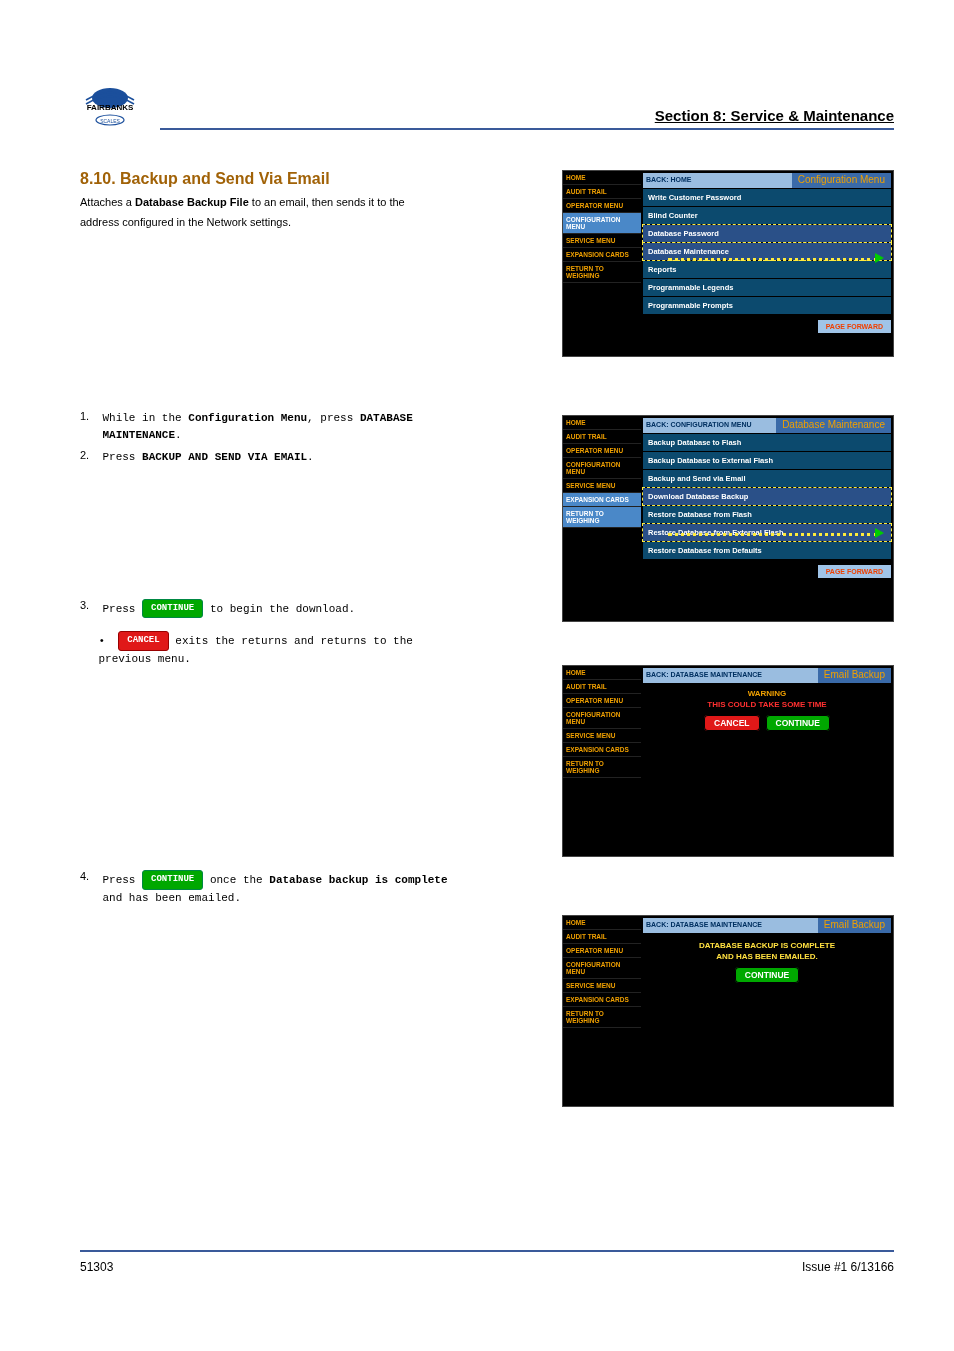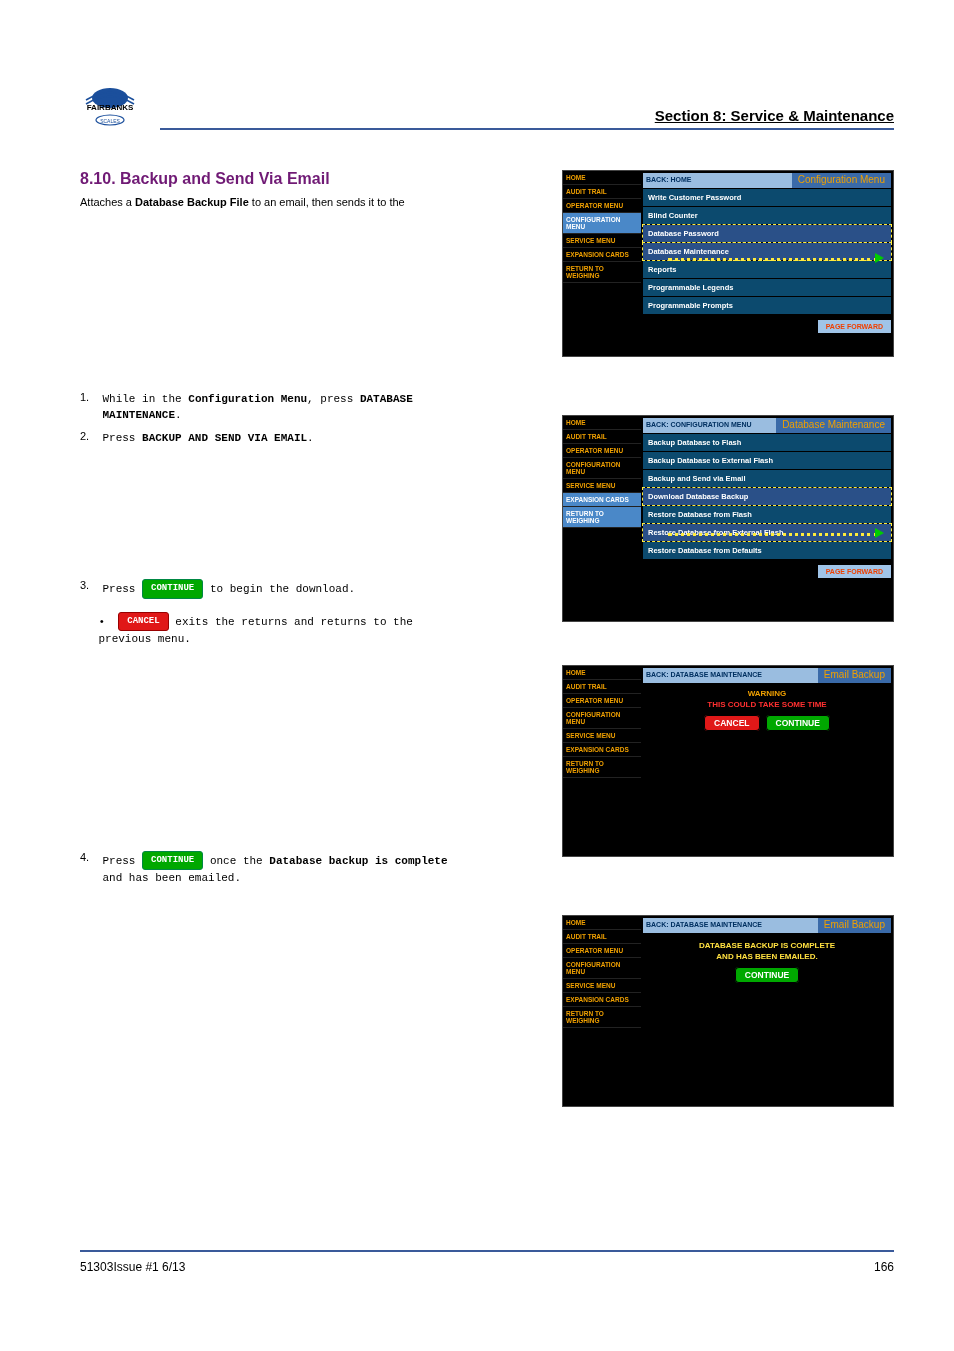--- a/index.html
+++ b/index.html
@@ -44,21 +44,21 @@
   .left-col {
     width: 400px;
     float: left;
   }
   .left-block {
     margin-bottom: 20px;
   }
   .h2 {
     font-size: 16px;
     font-weight: bold;
-    color: #701a75;
+    color: #a16207;
     margin: 0 0 6px 0;
   }
   .body-text, .step-text {
     font-size: 11px;
     line-height: 1.5;
     margin: 0 0 3px 0;
   }
   .step-row { margin: 3px 0; }
   .step-num {
     display: inline-block;
@@ -179,21 +179,21 @@
   .btn-inline-cancel   { background:#e01818; border:1px solid #900; }
 
   .footer-area {
     clear: both;
     padding-top: 60px;
   }
   .footer-line { height:2px; background:#3a5a9a; margin-bottom:8px; }
   .footer-row {
     display:flex; justify-content:space-between; font-size:12px; color:#000;
   }
-  .footer-center { text-align:left; flex:1; }
+  .footer-center { text-align:right; flex:1; }
 </style>
 </head>
 <body>
 
 <div class="page">
   <div class="header">
     <svg class="logo" viewBox="0 0 60 50">
       <ellipse cx="30" cy="18" rx="18" ry="10" fill="#1b4f9c"></ellipse>
       <path d="M6 20 Q30 5 54 20" stroke="#1b4f9c" fill="none" stroke-width="1.5"></path>
       <path d="M6 24 Q30 9 54 24" stroke="#1b4f9c" fill="none" stroke-width="1.5"></path>
@@ -207,20 +207,21 @@
     </div>
   </div>
 
   <div class="content">
     <div class="left-col">
       <div class="left-block" style="margin-top:0">
         <p class="h2">8.10. Backup and Send Via Email</p>
         <p class="body-text">
           <span>Attaches a </span><span class="bold">Database Backup File</span><span> to an email, then sends it to the</span>
         </p>
+        <p class="body-text">address configured in the Network settings.</p>
       </div>
 
       <div class="left-block" style="margin-top:180px">
         <div class="step-row">
           <span class="step-num">1.</span>
           <span class="step-text">
             <span>While in the </span><span class="bold">Configuration Menu</span><span>, press </span><span class="bold">DATABASE MAINTENANCE</span><span>.</span>
           </span>
         </div>
         <div class="step-row">

